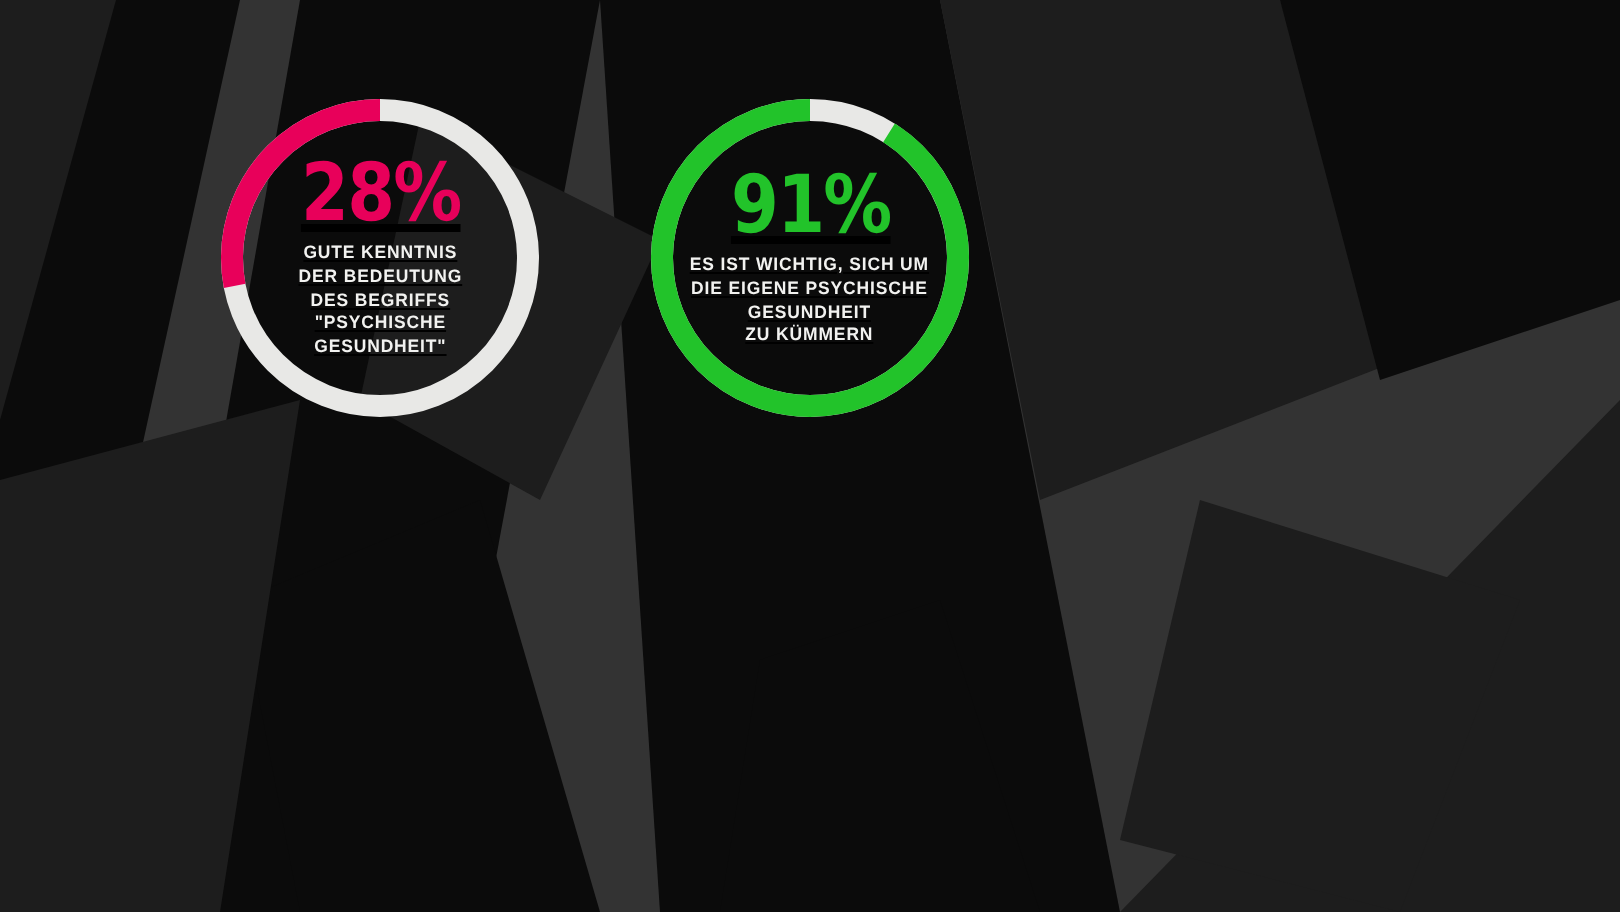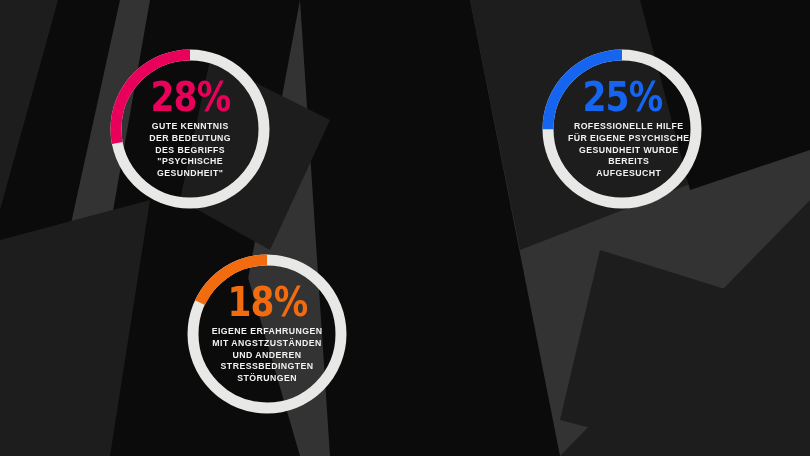--- a/index.html
+++ b/index.html
@@ -36,20 +36,21 @@
   .donut-content {
     position: absolute;
     inset: 0;
     display: flex;
     flex-direction: column;
     align-items: center;
     justify-content: center;
     text-align: center;
     padding: 0 6px;
     box-sizing: border-box;
+    text-decoration: underline;
   }
   .pct {
     font-family: "DejaVu Sans", sans-serif;
     font-weight: bold;
     font-size: 40px;
     line-height: 0.95;
     letter-spacing: -1px;
     transform: scaleX(0.86);
     margin-bottom: 5px;
     white-space: nowrap;
@@ -106,45 +107,30 @@
     <div class="donut-content">
       <div class="pct" style="color: rgb(232, 0, 90);">28%</div>
       <div class="caption">GUTE KENNTNIS
 DER BEDEUTUNG
 DES BEGRIFFS
 "PSYCHISCHE
 GESUNDHEIT"</div>
     </div>
   </div>
 
-
-  <div class="donut" id="donut-2">
+  <div class="donut" id="donut-1">
     <svg viewBox="0 0 170 170">
       <circle class="track" cx="85" cy="85" r="74" fill="none" stroke="#e8e8e6" stroke-width="11"></circle>
-      <circle class="value-arc" cx="85" cy="85" r="74" fill="none" stroke-linecap="butt" transform="rotate(-90 85 85) scale(1,-1) translate(0,-170)" stroke="#1565f0" stroke-width="11" stroke-dasharray="116.23892818282235 348.71678454846705"></circle>
+      <circle class="value-arc" cx="85" cy="85" r="74" fill="none" stroke-linecap="butt" transform="rotate(-90 85 85) scale(1,-1) translate(0,-170)" stroke="#22c32a" stroke-width="11" stroke-dasharray="423.1096985854734 41.846014145816014"></circle>
     </svg>
     <div class="donut-content">
-      <div class="pct" style="color: rgb(21, 101, 240);">25%</div>
-      <div class="caption">ROFESSIONELLE HILFE
-FÜR EIGENE PSYCHISCHE
-GESUNDHEIT WURDE
-BEREITS
-AUFGESUCHT</div>
+      <div class="pct" style="color: rgb(34, 195, 42);">91%</div>
+      <div class="caption">ES IST WICHTIG, SICH UM
+DIE EIGENE PSYCHISCHE
+GESUNDHEIT
+ZU KÜMMERN</div>
     </div>
   </div>
 
-  <div class="donut" id="donut-3">
-    <svg viewBox="0 0 170 170">
-      <circle class="track" cx="85" cy="85" r="74" fill="none" stroke="#e8e8e6" stroke-width="11"></circle>
-      <circle class="value-arc" cx="85" cy="85" r="74" fill="none" stroke-linecap="butt" transform="rotate(-90 85 85) scale(1,-1) translate(0,-170)" stroke="#f26b0f" stroke-width="11" stroke-dasharray="83.69202829163208 381.2636844396573"></circle>
-    </svg>
-    <div class="donut-content">
-      <div class="pct" style="color: rgb(242, 107, 15);">18%</div>
-      <div class="caption">EIGENE ERFAHRUNGEN
-MIT ANGSTZUSTÄNDEN
-UND ANDEREN
-STRESSBEDINGTEN
-STÖRUNGEN</div>
-    </div>
-  </div>
+
 
 
 </div>
 
 </body></html>

